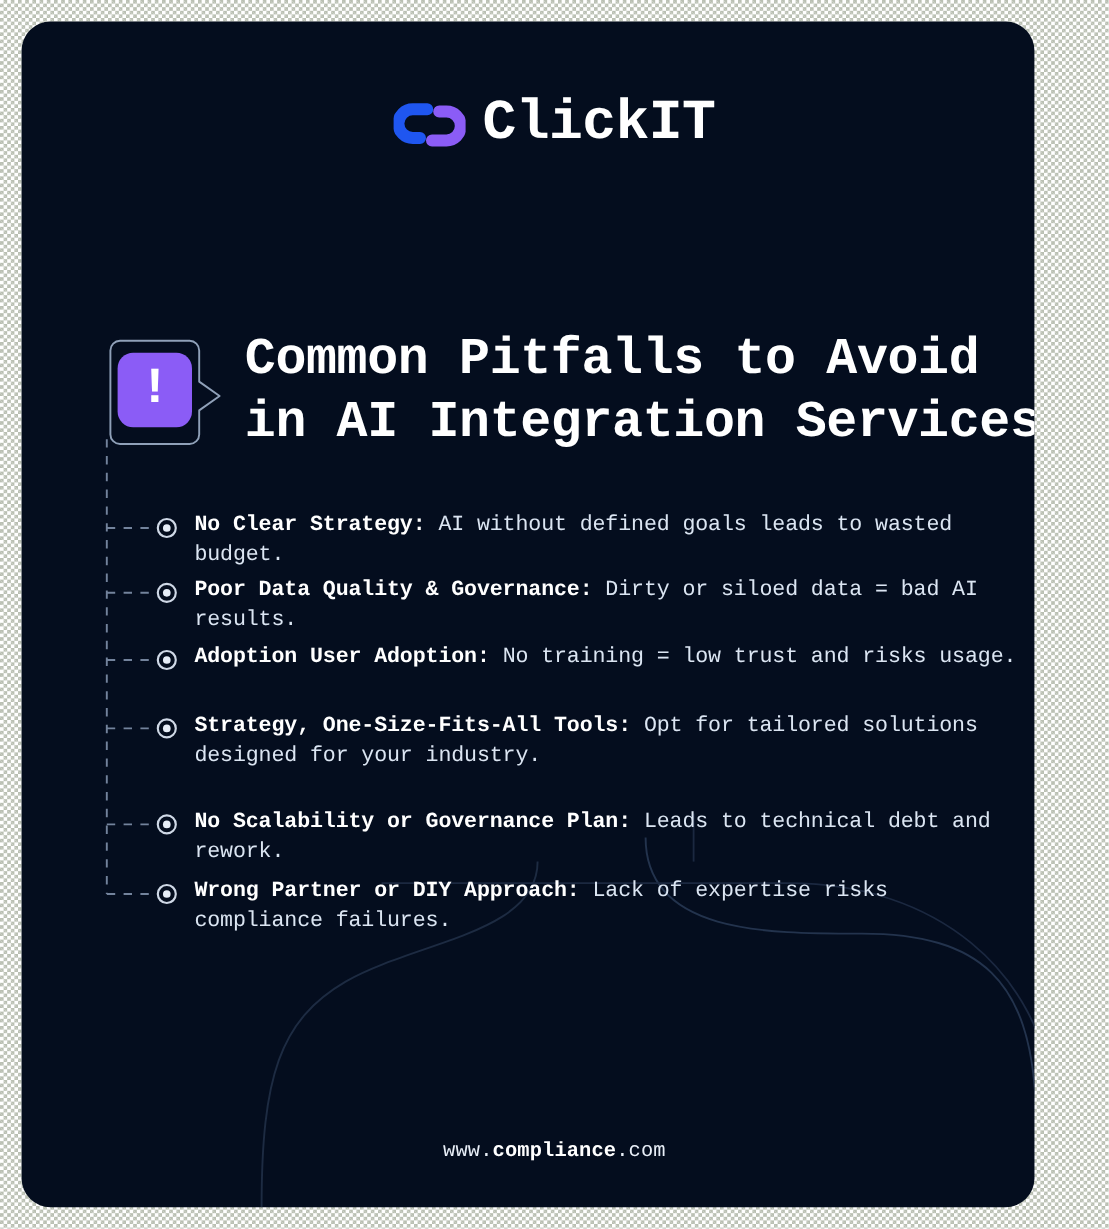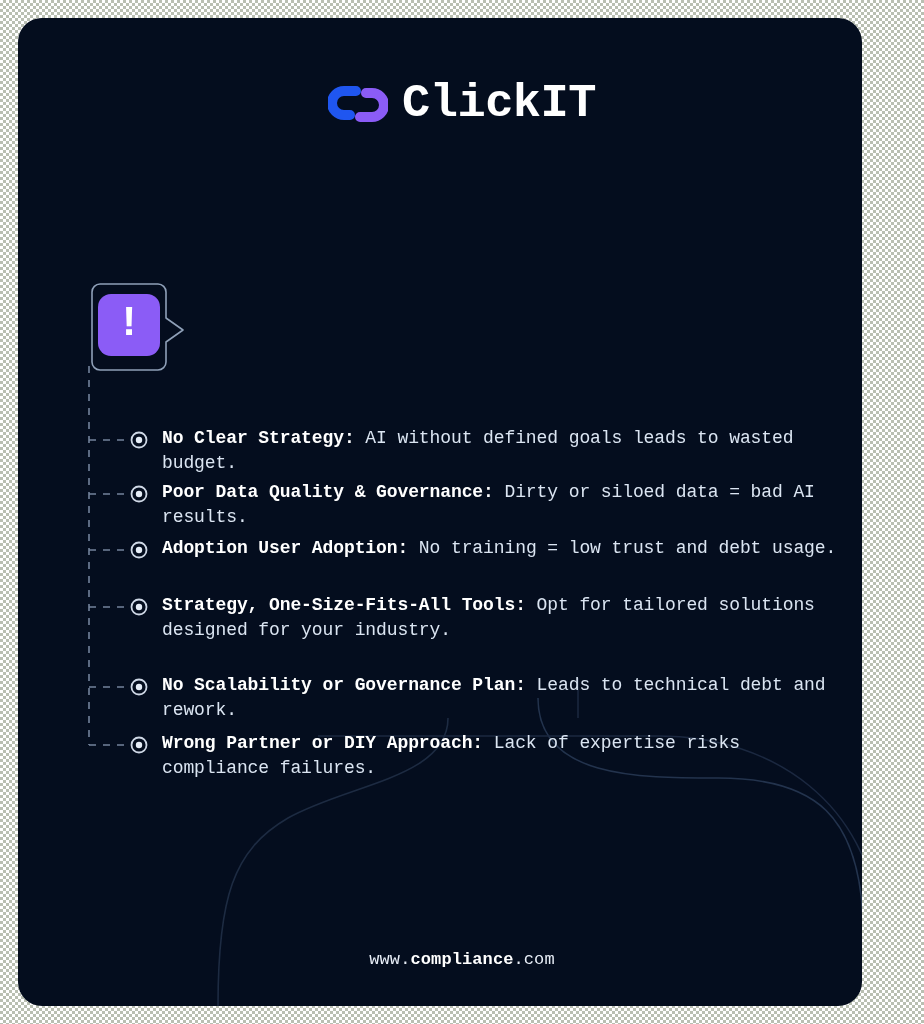--- a/index.html
+++ b/index.html
@@ -207,31 +207,33 @@
     </svg>
 
     <div id="headline">
       <div id="badge-wrap">
         <svg id="badge-svg" width="104" height="104" viewBox="0 0 104 104" fill="none">
           <path d="M10 14 C10 9.6 13.6 6 18 6 L76 6 C80.4 6 84 9.6 84 14 L84 40 L101 52 L84 64 L84 84
                    C84 88.4 80.4 92 76 92 L18 92 C13.6 92 10 88.4 10 84 L10 14 Z" stroke="#8fa0b8" stroke-width="1.6" fill="none" stroke-linejoin="round"></path>
         </svg>
         <div id="badge-mark">!</div>
       </div>
+      <div id="title">Common Pitfalls to Avoid
+in AI Integration Services</div>
     </div>
 
     <div id="list">
       <div class="item" style="position:absolute;top:0;left:0;width:700px;">
         <span class="lead">No Clear Strategy:</span><span> AI without defined goals leads to wasted budget.</span>
       </div>
       <div class="item" style="position:absolute;top:54px;left:0;width:700px;">
         <span class="lead">Poor Data Quality &amp; Governance:</span><span> Dirty or siloed data = bad AI results.</span>
       </div>
       <div class="item" style="position:absolute;top:110px;left:0;width:700px;">
-        <span class="lead">Adoption User Adoption:</span><span> No training = low trust and debt usage.</span>
+        <span class="lead">Adoption User Adoption:</span><span> No training = low trust and risks usage.</span>
       </div>
       <div class="item" style="position:absolute;top:167px;left:0;width:700px;">
         <span class="lead">Strategy, One-Size-Fits-All Tools:</span><span> Opt for tailored solutions designed for your industry.</span>
       </div>
       <div class="item" style="position:absolute;top:247px;left:0;width:710px;">
         <span class="lead">No Scalability or Governance Plan:</span><span> Leads to technical debt and rework.</span>
       </div>
       <div class="item" style="position:absolute;top:305px;left:0;width:680px;">
         <span class="lead">Wrong Partner or DIY Approach:</span><span> Lack of expertise risks compliance failures.</span>
       </div>

